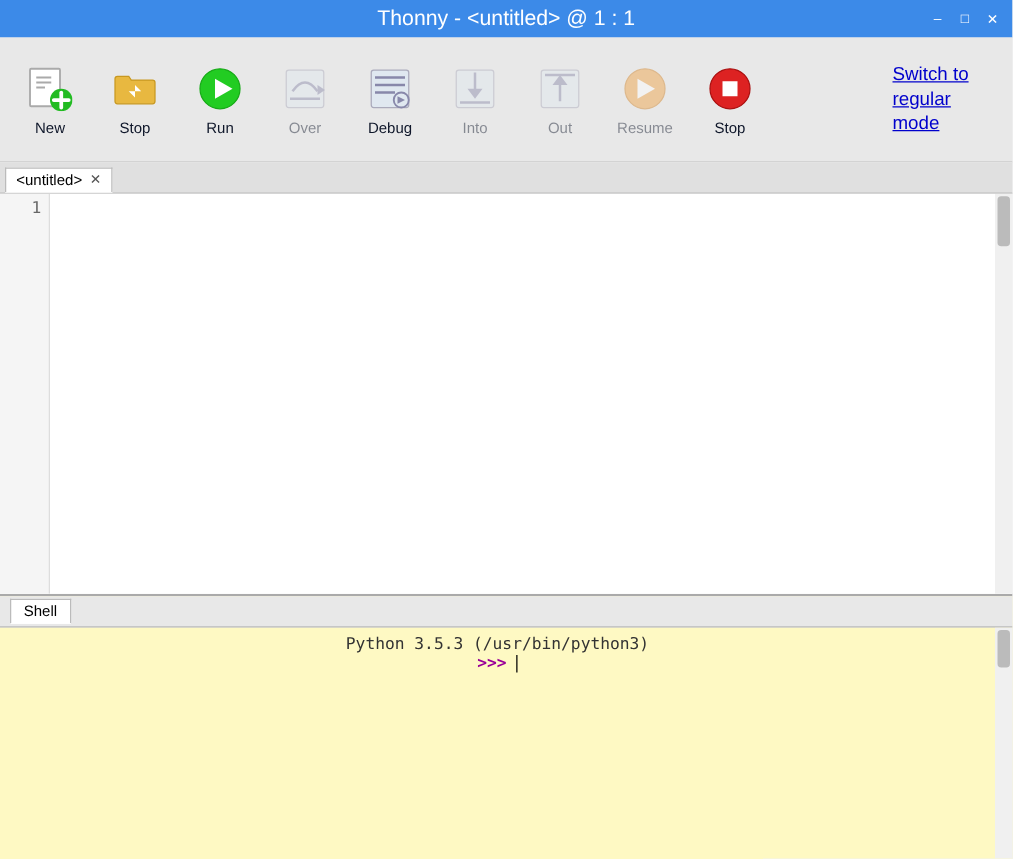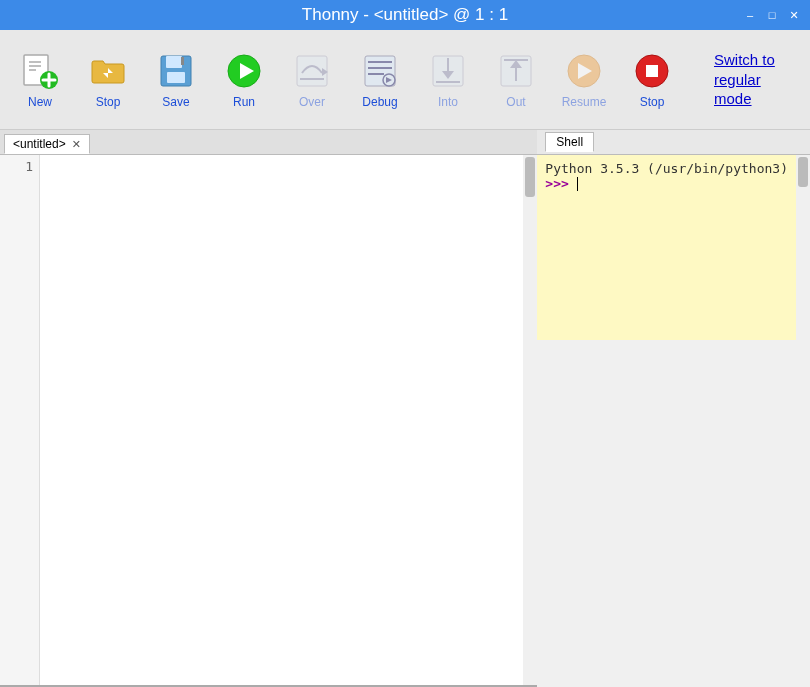--- a/index.html
+++ b/index.html
@@ -64,21 +64,21 @@
       border-radius: 4px;
       padding: 4px;
       gap: 4px;
     }
     .toolbar-btn.disabled {
       opacity: 0.45;
       cursor: default;
     }
     .btn-label {
       font-size: 12px;
-      color: #1d4ed8;
+      color: #0f172a;
     }
 
     
     .icon-container {
       width: 40px;
       height: 40px;
       display: flex;
       align-items: center;
       justify-content: center;
     }
@@ -91,21 +91,21 @@
       text-align: left;
       cursor: pointer;
       text-decoration: underline;
       line-height: 1.3;
       max-width: 80px;
     }
 
     
     .main-area {
       display: flex;
-      flex-direction: row;
+      flex-direction: column;
       height: calc(687px - 30px - 100px);
     }
 
     
     .editor-section {
       flex: 1;
       display: flex;
       flex-direction: column;
       background: #f0f0f0;
       border-bottom: 2px solid #aaa;
@@ -188,20 +188,21 @@
       border-bottom: 1px solid white;
       padding: 2px 10px;
       font-size: 12px;
       cursor: pointer;
       margin-right: 2px;
     }
     .shell-content {
       flex: 1;
       display: flex;
       overflow: hidden;
+      text-align: center;
     }
     .shell-text {
       flex: 1;
       font-family: monospace;
       font-size: 13px;
       padding: 6px 8px;
       overflow: auto;
     }
     .shell-prompt {
       color: #990099;
@@ -272,31 +273,20 @@
     <div class="icon-container">
       <svg width="36" height="36" viewBox="0 0 36 36">
 
         <path d="M2 10 Q2 8 4 8 L13 8 L15 11 L32 11 Q34 11 34 13 L34 28 Q34 30 32 30 L4 30 Q2 30 2 28 Z" fill="#e8b840" stroke="#c89820" stroke-width="1"></path>
         <polygon points="18,15 18,25 13,20 23,20" fill="white"></polygon>
       </svg>
     </div>
     <span class="btn-label">Stop</span>
   </div>
 
-  <div class="toolbar-btn">
-    <div class="icon-container">
-      <svg width="36" height="36" viewBox="0 0 36 36">
-        <rect x="3" y="3" width="30" height="30" rx="2" fill="#5a9fd4" stroke="#4080b0" stroke-width="1"></rect>
-        <rect x="8" y="3" width="16" height="12" rx="1" fill="#d0e8ff"></rect>
-        <rect x="9" y="19" width="18" height="11" rx="1" fill="#d0e8ff"></rect>
-        <rect x="23" y="4" width="3" height="8" fill="#888"></rect>
-      </svg>
-    </div>
-    <span class="btn-label">Save</span>
-  </div>
 
   <div class="toolbar-btn">
     <div class="icon-container">
       <svg width="36" height="36" viewBox="0 0 36 36">
         <circle cx="18" cy="18" r="16" fill="#22cc22" stroke="#18aa18" stroke-width="1"></circle>
         <polygon points="14,10 14,26 28,18" fill="white"></polygon>
       </svg>
     </div>
     <span class="btn-label">Run</span>
   </div>

